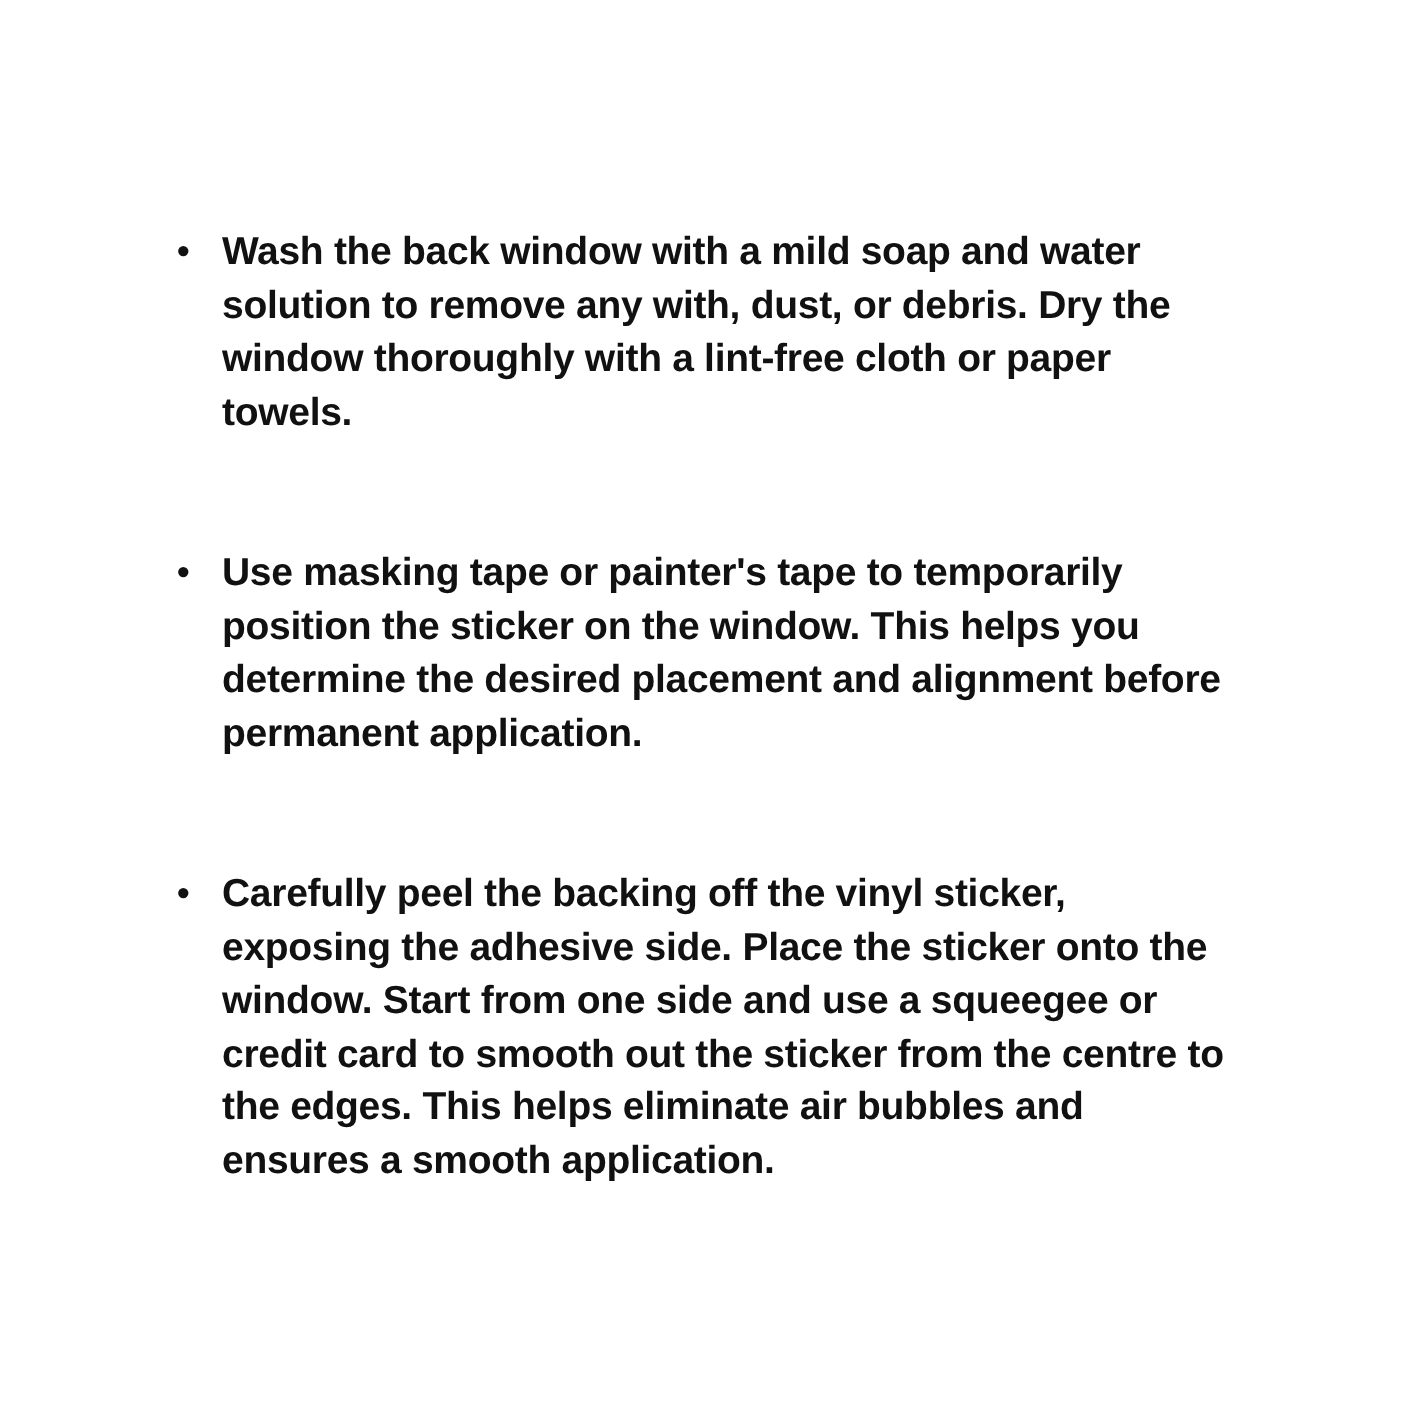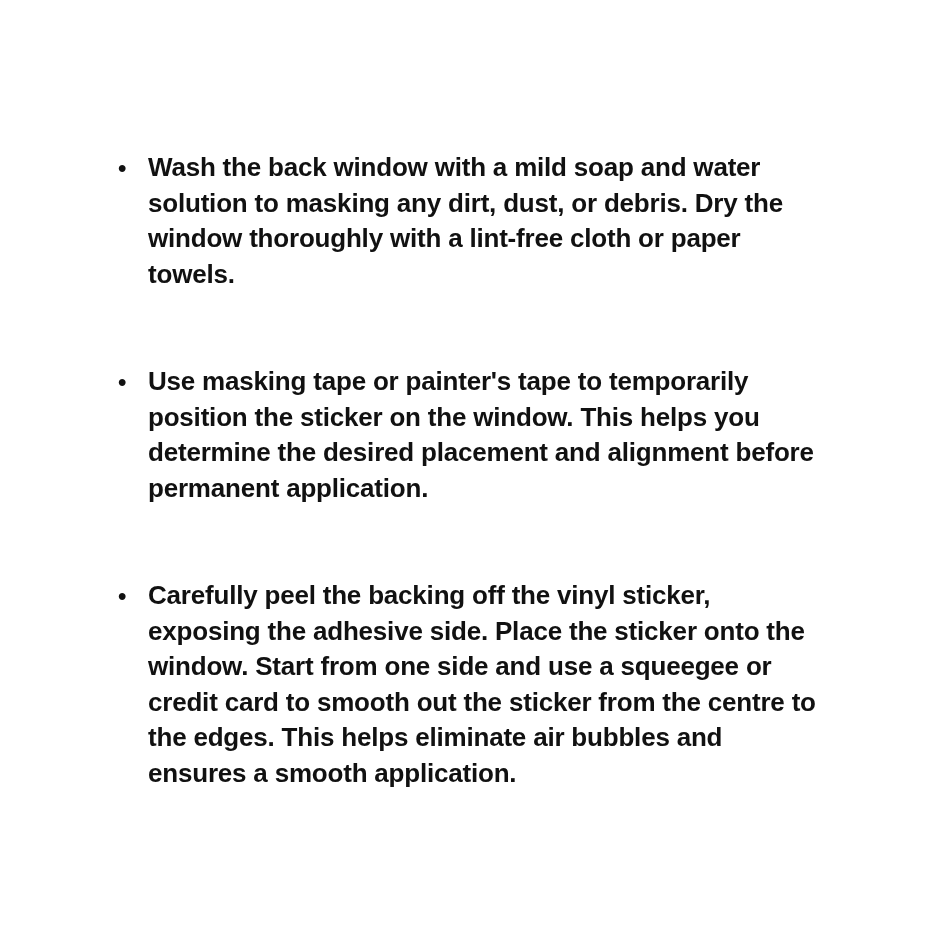--- a/index.html
+++ b/index.html
@@ -47,21 +47,21 @@
     max-width: 676px;
   }
 </style>
 </head>
 <body>
 
 <div class="page">
   <ul class="bullet-list">
     <li class="bullet-item">
       <span class="marker">•</span>
-      <span class="item-text">Wash the back window with a mild soap and water solution to masking any dirt, dust, or debris. Dry the window thoroughly with a lint-free cloth or paper towels.</span>
+      <span class="item-text">Wash the back window with a mild soap and water solution to remove any with, dust, or debris. Dry the window thoroughly with a lint-free cloth or paper towels.</span>
     </li>
     <li class="bullet-item">
       <span class="marker">•</span>
       <span class="item-text">Use masking tape or painter's tape to temporarily position the sticker on the window. This helps you determine the desired placement and alignment before permanent application.</span>
     </li>
     <li class="bullet-item">
       <span class="marker">•</span>
       <span class="item-text">Carefully peel the backing off the vinyl sticker, exposing the adhesive side. Place the sticker onto the window. Start from one side and use a squeegee or credit card to smooth out the sticker from the centre to the edges. This helps eliminate air bubbles and ensures a smooth application.</span>
     </li>
   </ul>

